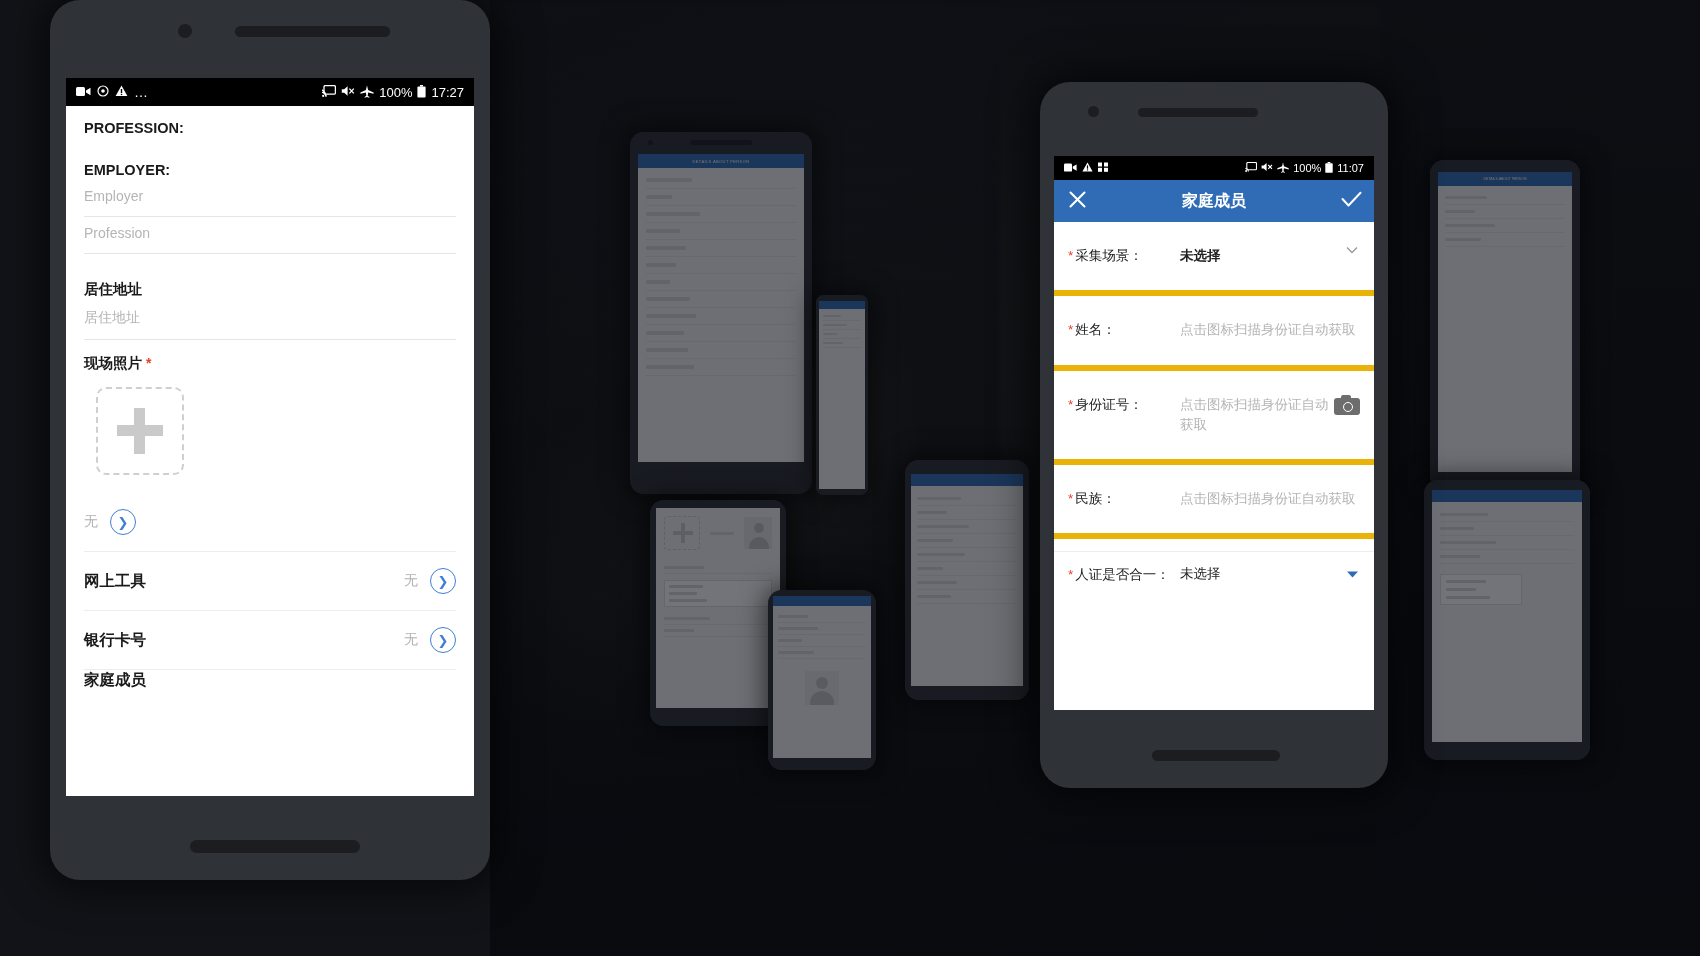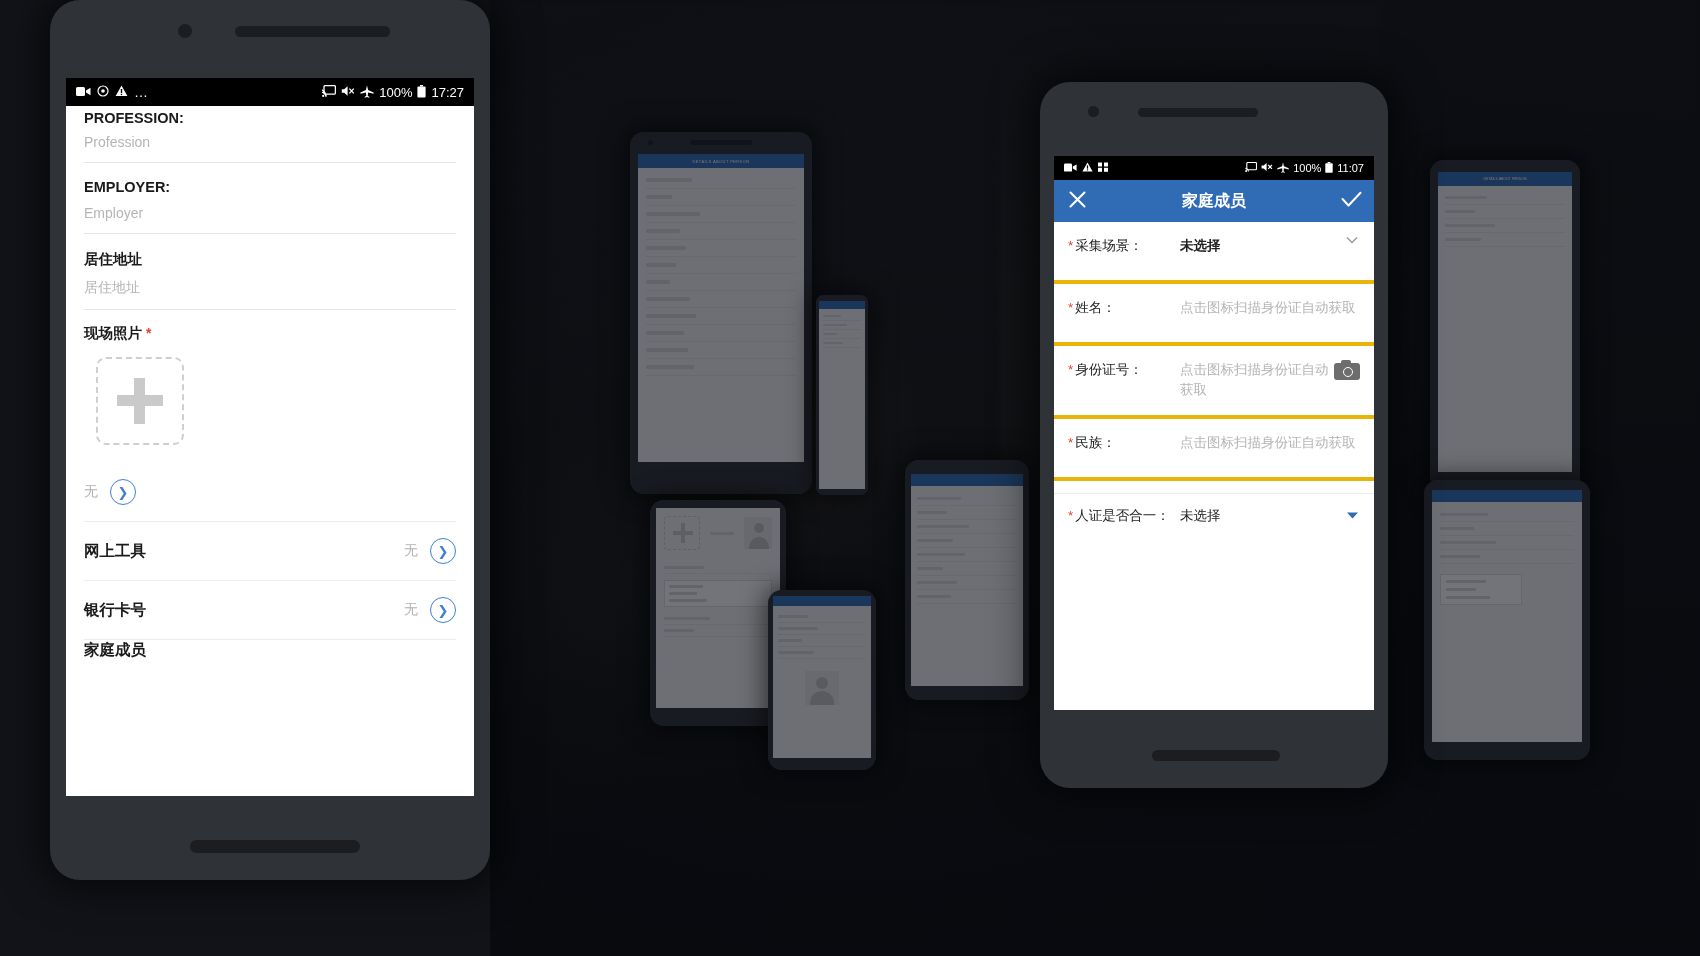--- a/index.html
+++ b/index.html
@@ -53,21 +53,21 @@
   .appbar{background:#2f6cb5;color:#fff;display:flex;align-items:center;
           position:relative;box-sizing:border-box;}
   .appbar .title{flex:1;text-align:center;font-weight:bold;line-height:1.18;}
   .appbar .side{width:46px;display:flex;align-items:center;justify-content:center;}
 
   
   #p-left{left:50px;top:0px;width:440px;height:880px;}
   #p-left .screen{left:16px;top:78px;width:408px;height:718px;}
   #p-left .appbar{height:48px;font-size:15px;padding-top:2px;}
   .formwrap{padding:0 18px;box-sizing:border-box;background:#fff;}
-  .field{padding-top:10px;}
+  .field{padding-top:20px;}
   .field .lbl{font-size:14.5px;font-weight:bold;color:#1a1a1a;padding:6px 0 2px;}
   .field .val{font-size:14px;color:#b5b5b5;padding:8px 0 12px;
               border-bottom:1px solid #e6e6e6;}
   .clipped-lbl{height:10px;overflow:hidden;}
   .clipped-lbl .lbl{margin-top:-12px;}
   .sectionhead{font-size:14.5px;font-weight:bold;color:#1a1a1a;padding:14px 0 10px;}
   .req{color:#e8402a;font-size:14px;margin-left:4px;}
   .plusbox{width:84px;height:84px;border:2px dashed #cfcfcf;border-radius:10px;
            display:flex;align-items:center;justify-content:center;margin:4px 0 18px 12px;}
   .plusbox .plus{position:relative;width:46px;height:46px;}
@@ -81,21 +81,21 @@
   .chev{width:24px;height:24px;border-radius:50%;border:1.6px solid #3f7fd4;
         display:flex;align-items:center;justify-content:center;color:#3f7fd4;
         font-size:13px;line-height:1;}
   .cutrow{height:18px;overflow:hidden;}
   .cutrow .rowtxt{font-size:15.5px;font-weight:bold;color:#1a1a1a;}
 
   
   #p-right{left:1040px;top:82px;width:348px;height:706px;}
   #p-right .screen{left:14px;top:74px;width:320px;height:554px;}
   #p-right .appbar{height:42px;font-size:16px;}
-  .r-row{display:flex;align-items:flex-start;padding:14px 14px;border-bottom:4px solid #eab308;
+  .r-row{display:flex;align-items:flex-start;padding:24px 14px;border-bottom:6px solid #eab308;
          box-sizing:border-box;min-height:62px;}
   .r-lbl{width:112px;font-size:13.5px;color:#222;flex-shrink:0;padding-top:1px;}
   .r-lbl .star{color:#e8402a;margin-right:2px;}
   .r-val{flex:1;font-size:13.5px;color:#b4b4b4;line-height:1.5;}
   .r-val.filled{color:#222;font-weight:bold;}
   .r-caret{width:14px;color:#9a9a9a;font-size:11px;display:flex;align-items:center;}
   .r-caret.blue{color:#2f6cb5;font-size:12px;}
   .camico{width:26px;height:20px;position:relative;flex-shrink:0;margin-left:4px;}
   .camico .body{position:absolute;left:0;top:3px;width:26px;height:17px;background:#6d6d6d;border-radius:3px;}
   .camico .hump{position:absolute;left:7px;top:0px;width:10px;height:5px;background:#6d6d6d;border-radius:2px 2px 0 0;}
@@ -418,27 +418,27 @@
         <span>17:27</span>
       </div>
     </div>
 
 
     <div class="formwrap">
 
       <div class="field clipped-lbl">
         <div class="lbl">PROFESSION:</div>
       </div>
-      <div class="field" style="padding-top:0;">
-        <div class="val">Profession</div>
-      </div>
-
       <div class="field">
         <div class="lbl">EMPLOYER:</div>
         <div class="val">Employer</div>
+      </div>
+
+      <div class="field" style="padding-top:0;">
+        <div class="val">Profession</div>
       </div>
 
       <div class="field">
         <div class="lbl">居住地址</div>
         <div class="val">居住地址</div>
       </div>
 
       <div class="sectionhead">
         <span>现场照片</span><span class="req">*</span>
       </div>

